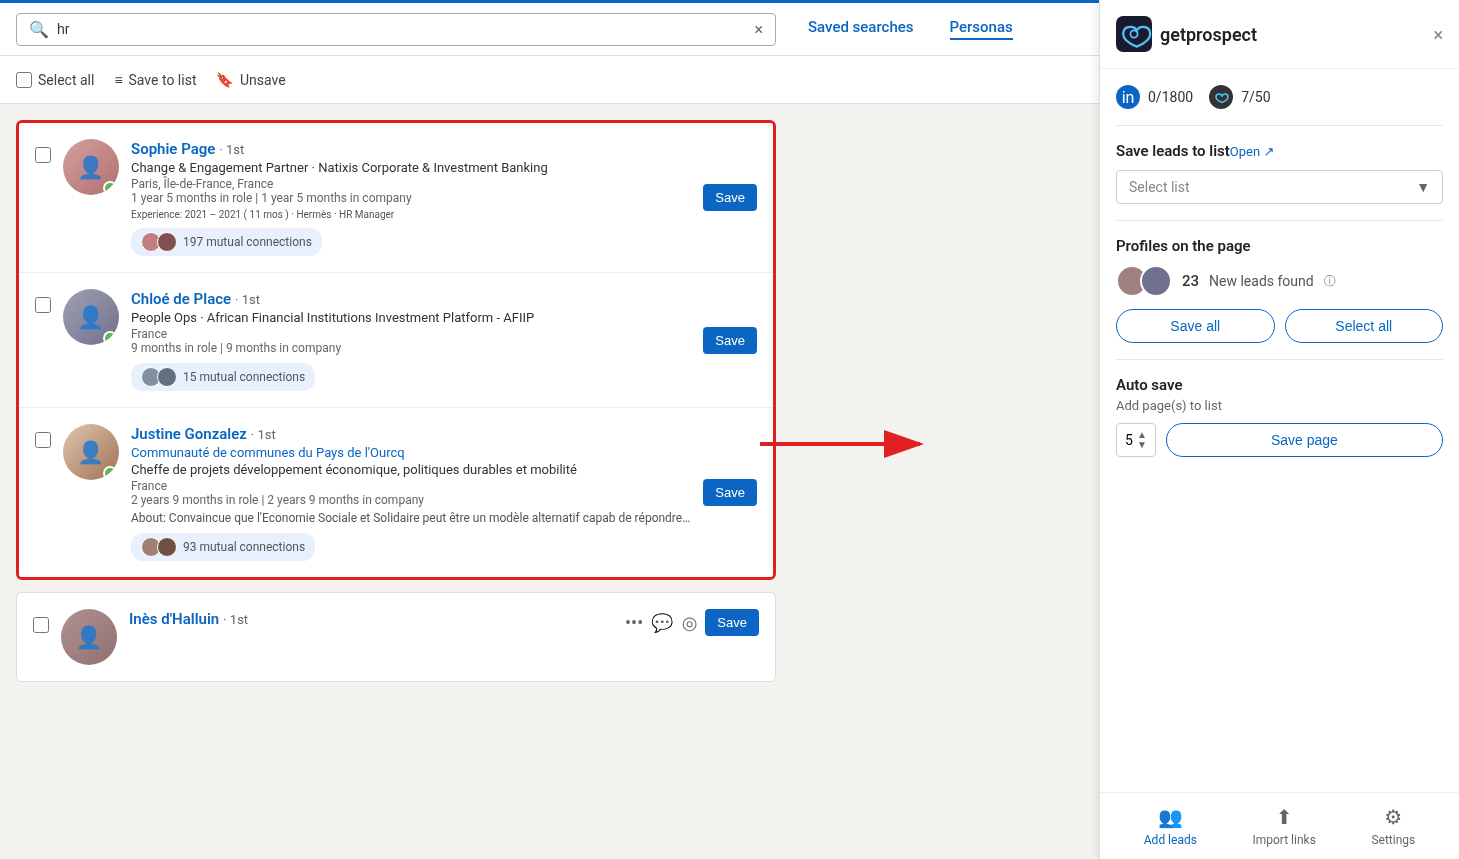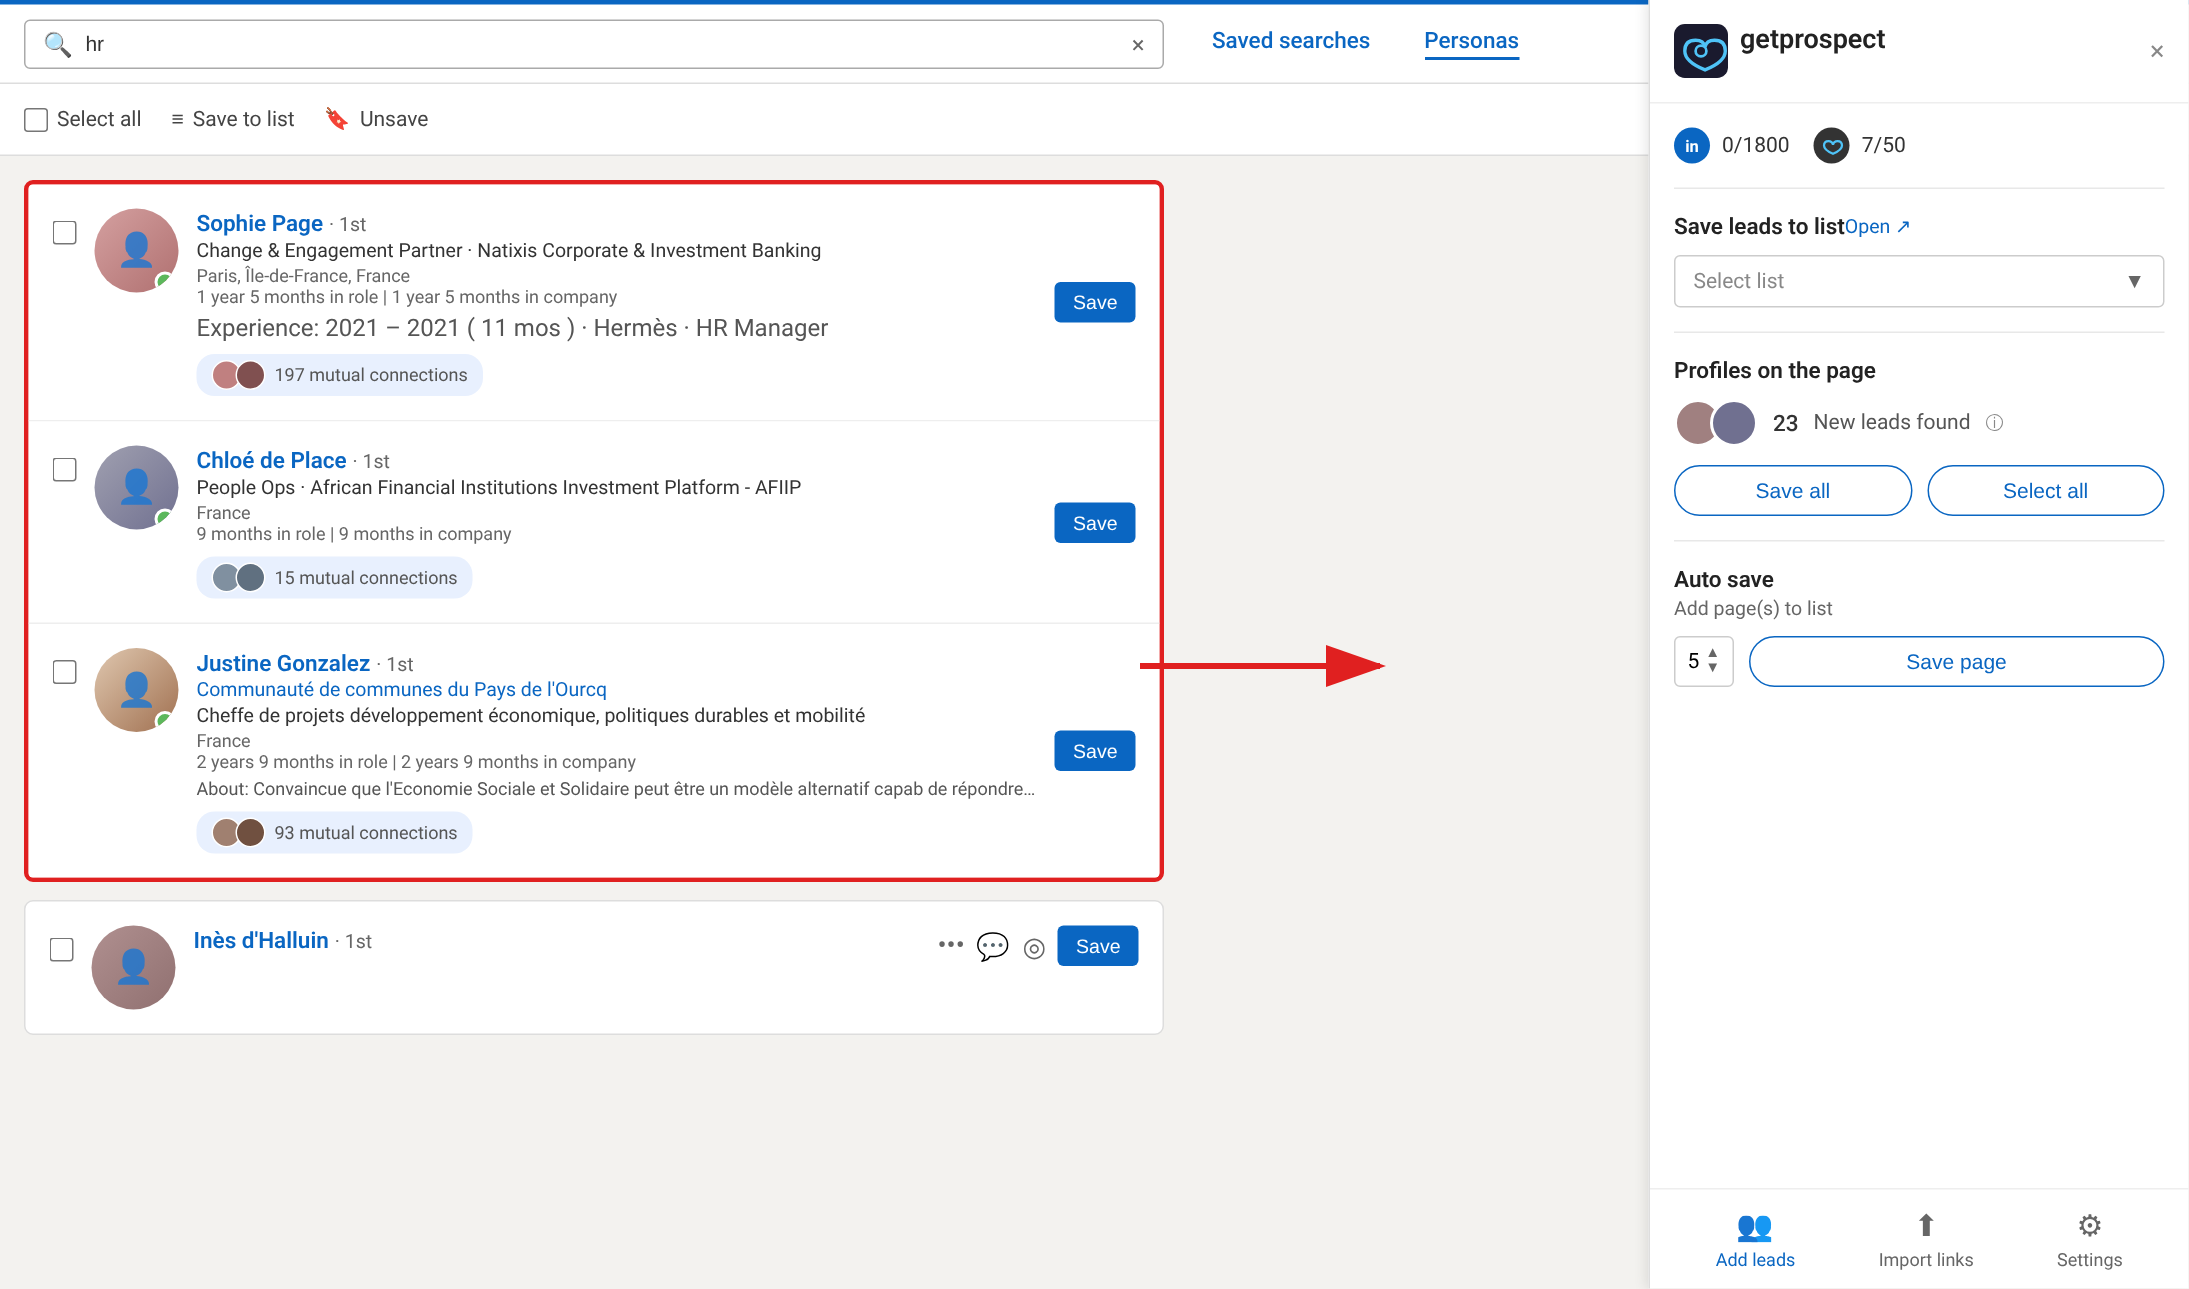--- a/index.html
+++ b/index.html
@@ -108,21 +108,21 @@
       bottom: 0;
       right: 2px;
     }
 
     .profile-info { flex: 1; }
     .profile-name { color: #0a66c2; font-size: 15px; font-weight: 600; }
     .profile-degree { color: #666; font-size: 13px; font-weight: 400; }
     .profile-title { color: #333; font-size: 13px; margin-top: 2px; }
     .profile-location { color: #666; font-size: 12px; margin-top: 2px; }
     .profile-tenure { color: #666; font-size: 12px; }
-    .profile-experience { font-size: 16px; color: #555; margin-top: 4px; }
+    .profile-experience { font-size: 10px; color: #555; margin-top: 4px; }
     .profile-about { font-size: 12px; color: #555; margin-top: 4px; }
 
     .mutual-connections {
       display: inline-flex;
       align-items: center;
       gap: 6px;
       background: #e8f0fe;
       border-radius: 12px;
       padding: 4px 10px;
       margin-top: 8px;
@@ -192,21 +192,21 @@
 
     .gp-header {
       display: flex;
       align-items: center;
       justify-content: space-between;
       padding: 16px;
       border-bottom: 1px solid #eee;
     }
     .gp-logo {
       display: flex;
-      align-items: flex-start;
+      align-items: center;
       gap: 8px;
       font-size: 18px;
       font-weight: 600;
       color: #222;
     }
     .gp-logo-icon {
       width: 36px;
       height: 36px;
     }
     .gp-close { color: #888; cursor: pointer; font-size: 18px; }
@@ -228,22 +228,22 @@
     }
     .credit-icon-li {
       background: #0a66c2;
       color: white;
       width: 24px;
       height: 24px;
       border-radius: 50%;
       display: flex;
       align-items: center;
       justify-content: center;
-      font-size: 11px;
-      font-weight: bold;
+      font-size: 16px;
+      font-weight: normal;
     }
     .credit-icon-gp {
       background: #333;
       color: white;
       width: 24px;
       height: 24px;
       border-radius: 50%;
       display: flex;
       align-items: center;
       justify-content: center;

